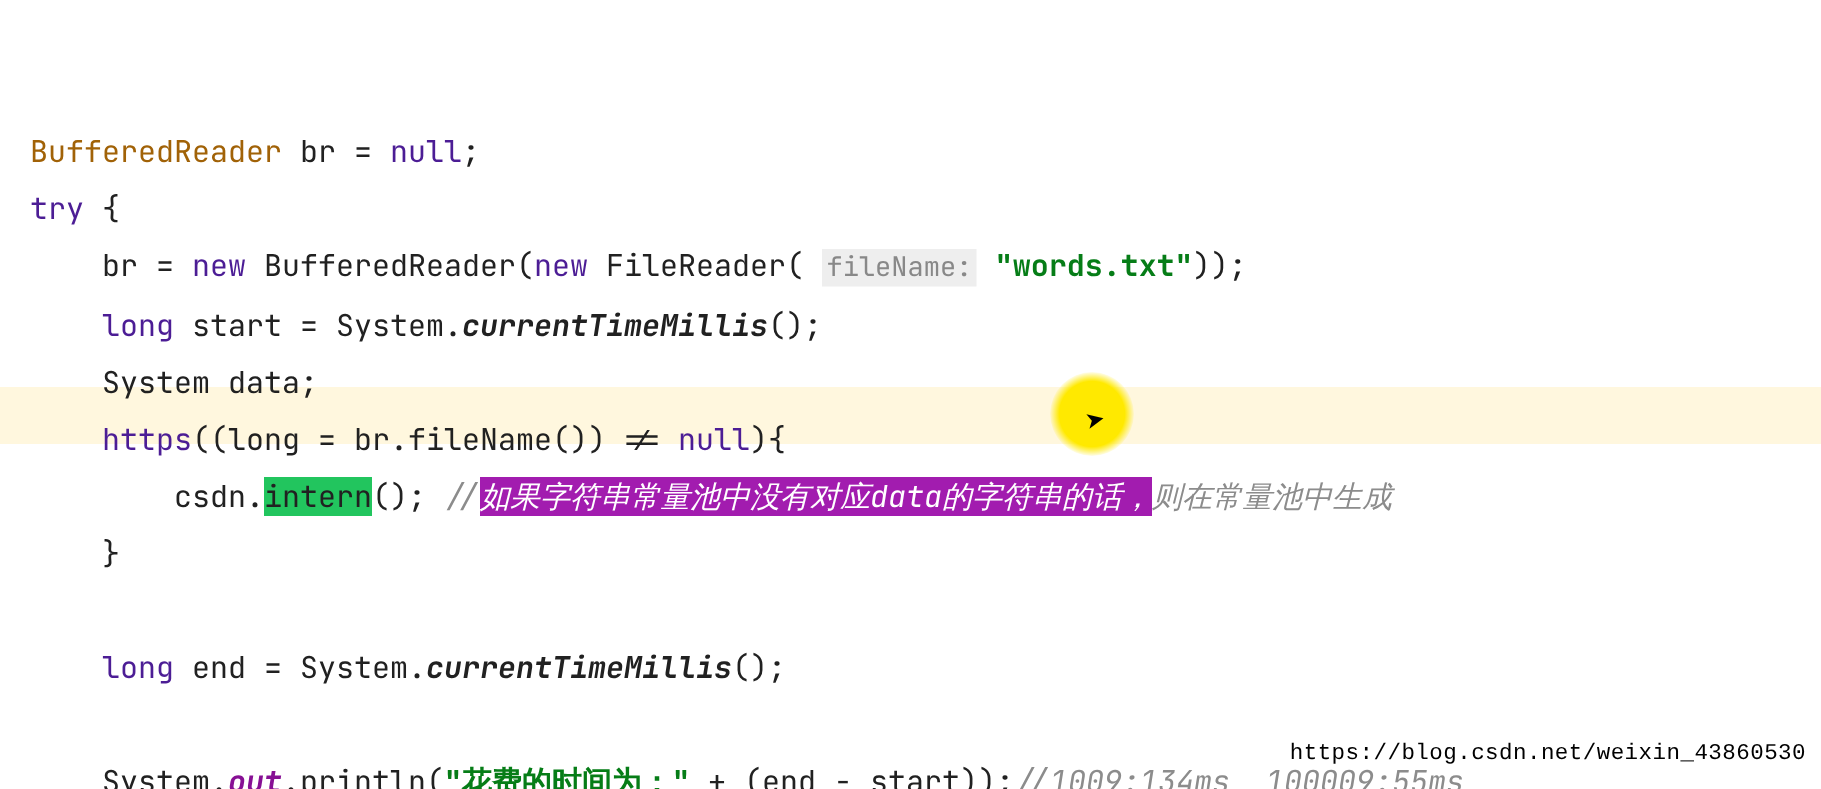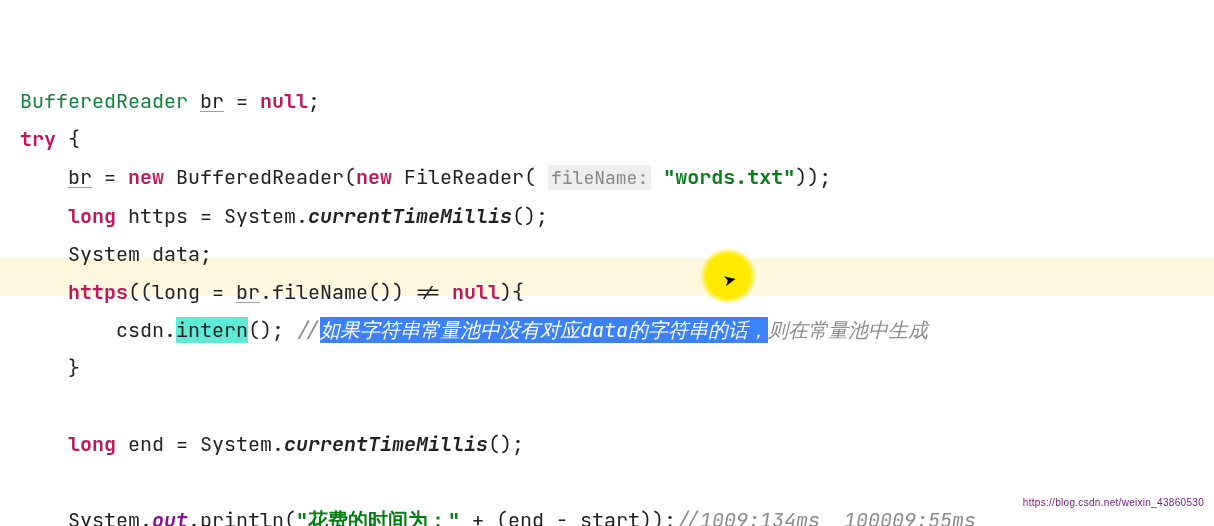--- a/index.html
+++ b/index.html
@@ -13,48 +13,48 @@
     line-height: 38px;
     color: #212121;
     overflow: hidden;
     position: relative;
   }
   .code {
     padding: 6px 0 0 20px;
     white-space: pre;
     position: relative;
   }
-  .kw   { color: #be185d; font-weight: bold; }     
-  .type { color: #15803d; }                         
+  .kw   { color: #4c1d95; font-weight: normal; }     
+  .type { color: #a16207; }                         
   .var  { color: #212121; }
-  .underl { text-decoration: underline; text-decoration-color: #9e9e9e; text-decoration-thickness: 1px; text-underline-offset: 3px;}
+  .underl { text-decoration-color: #9e9e9e; text-decoration-thickness: 1px; text-underline-offset: 3px;}
   .str  { color: #067d17; font-weight: bold; }
   .comm { color: #8c8c8c; font-style: italic; }
   .call-italic { font-style: italic; font-weight: bold; }
   .field-italic { font-style: italic; font-weight: bold; color:#871094;}
-  .call-highlight { background: #5eead4; }
+  .call-highlight { background: #22c55e; }
   .param-hint {
     background: #eeeeee;
     color: #888888;
     font-size: 18px;
     padding: 1px 3px;
     border-radius: 0;
     font-style: normal;
   }
   .line-highlight {
     position: absolute;
     left: 0;
     width: 1214px;
     height: 38px;
     background: #fff7de;
     z-index: 0;
   }
   .content { position: relative; z-index: 1; }
   .selection {
-    background: #3b82f6;
+    background: #a21caf;
     color: #ffffff;
     font-style: italic;
   }
   .selection .comm-inner { color: #ffffff; }
   .cursor-spot {
     position: absolute;
     width: 56px;
     height: 56px;
     background: radial-gradient(circle, #ffe900 0%, #ffe900 55%, rgba(255,233,0,0.0) 72%);
     border-radius: 50%;
@@ -66,38 +66,38 @@
     z-index: 4;
     font-size: 22px;
     color: #000;
     pointer-events: none;
     transform: rotate(-12deg);
   }
   .watermark {
     position: absolute;
     right: 10px;
     bottom: 4px;
-    color: #701a75;
-    font-size: 10px;
-    font-family: Liberation Sans, sans-serif;
+    color: #000000;
+    font-size: 15px;
+    font-family: Liberation Mono, monospace;
     letter-spacing: 0.3px;
     z-index: 0;
   }
 </style>
 </head>
 <body>
 
 <div class="line-highlight" id="hl" style="top: 258px;"></div>
 
 <div class="code">
 <div class="content">
 <span><span class="type">BufferedReader</span> <span class="var underl">br</span><span> = </span><span class="kw">null</span><span>;</span></span>
 <span><span class="kw">try</span><span> {</span></span>
 <span><span>    </span><span class="var underl">br</span><span> = </span><span class="kw">new</span><span> BufferedReader(</span><span class="kw">new</span><span> FileReader( </span><span class="param-hint">fileName:</span><span class="str"> "words.txt"</span><span>));</span></span>
-<span><span>    </span><span class="kw">long</span><span> https = System.</span><span class="call-italic">currentTimeMillis</span><span>();</span></span>
+<span><span>    </span><span class="kw">long</span><span> start = System.</span><span class="call-italic">currentTimeMillis</span><span>();</span></span>
 <span><span>    </span><span>System data;</span></span>
 <span><span>    </span><span class="kw">https</span><span>((long = </span><span class="underl">br</span><span>.fileName()) != </span><span class="kw">null</span><span>){</span></span>
 <span><span>        </span><span>csdn.</span><span class="call-highlight">intern</span><span>(); </span><span class="comm">//</span><span class="selection"><span class="comm-inner">如果字符串常量池中没有对应da</span><span class="comm-inner">t</span><span class="comm-inner">a的字符串的话，</span></span><span class="comm">则在常量池中生成</span></span>
 <span><span>    </span><span>}</span></span>
 <span><span></span></span>
 <span><span>    </span><span class="kw">long</span><span> end = System.</span><span class="call-italic">currentTimeMillis</span><span>();</span></span>
 <span><span></span></span>
 <span><span>    </span><span>System.</span><span class="field-italic">out</span><span>.println(</span><span class="str">"花费的时间为："</span><span> + (end - start));</span><span class="comm">//1009:134ms  100009:55ms</span></span>
 
 </div>

